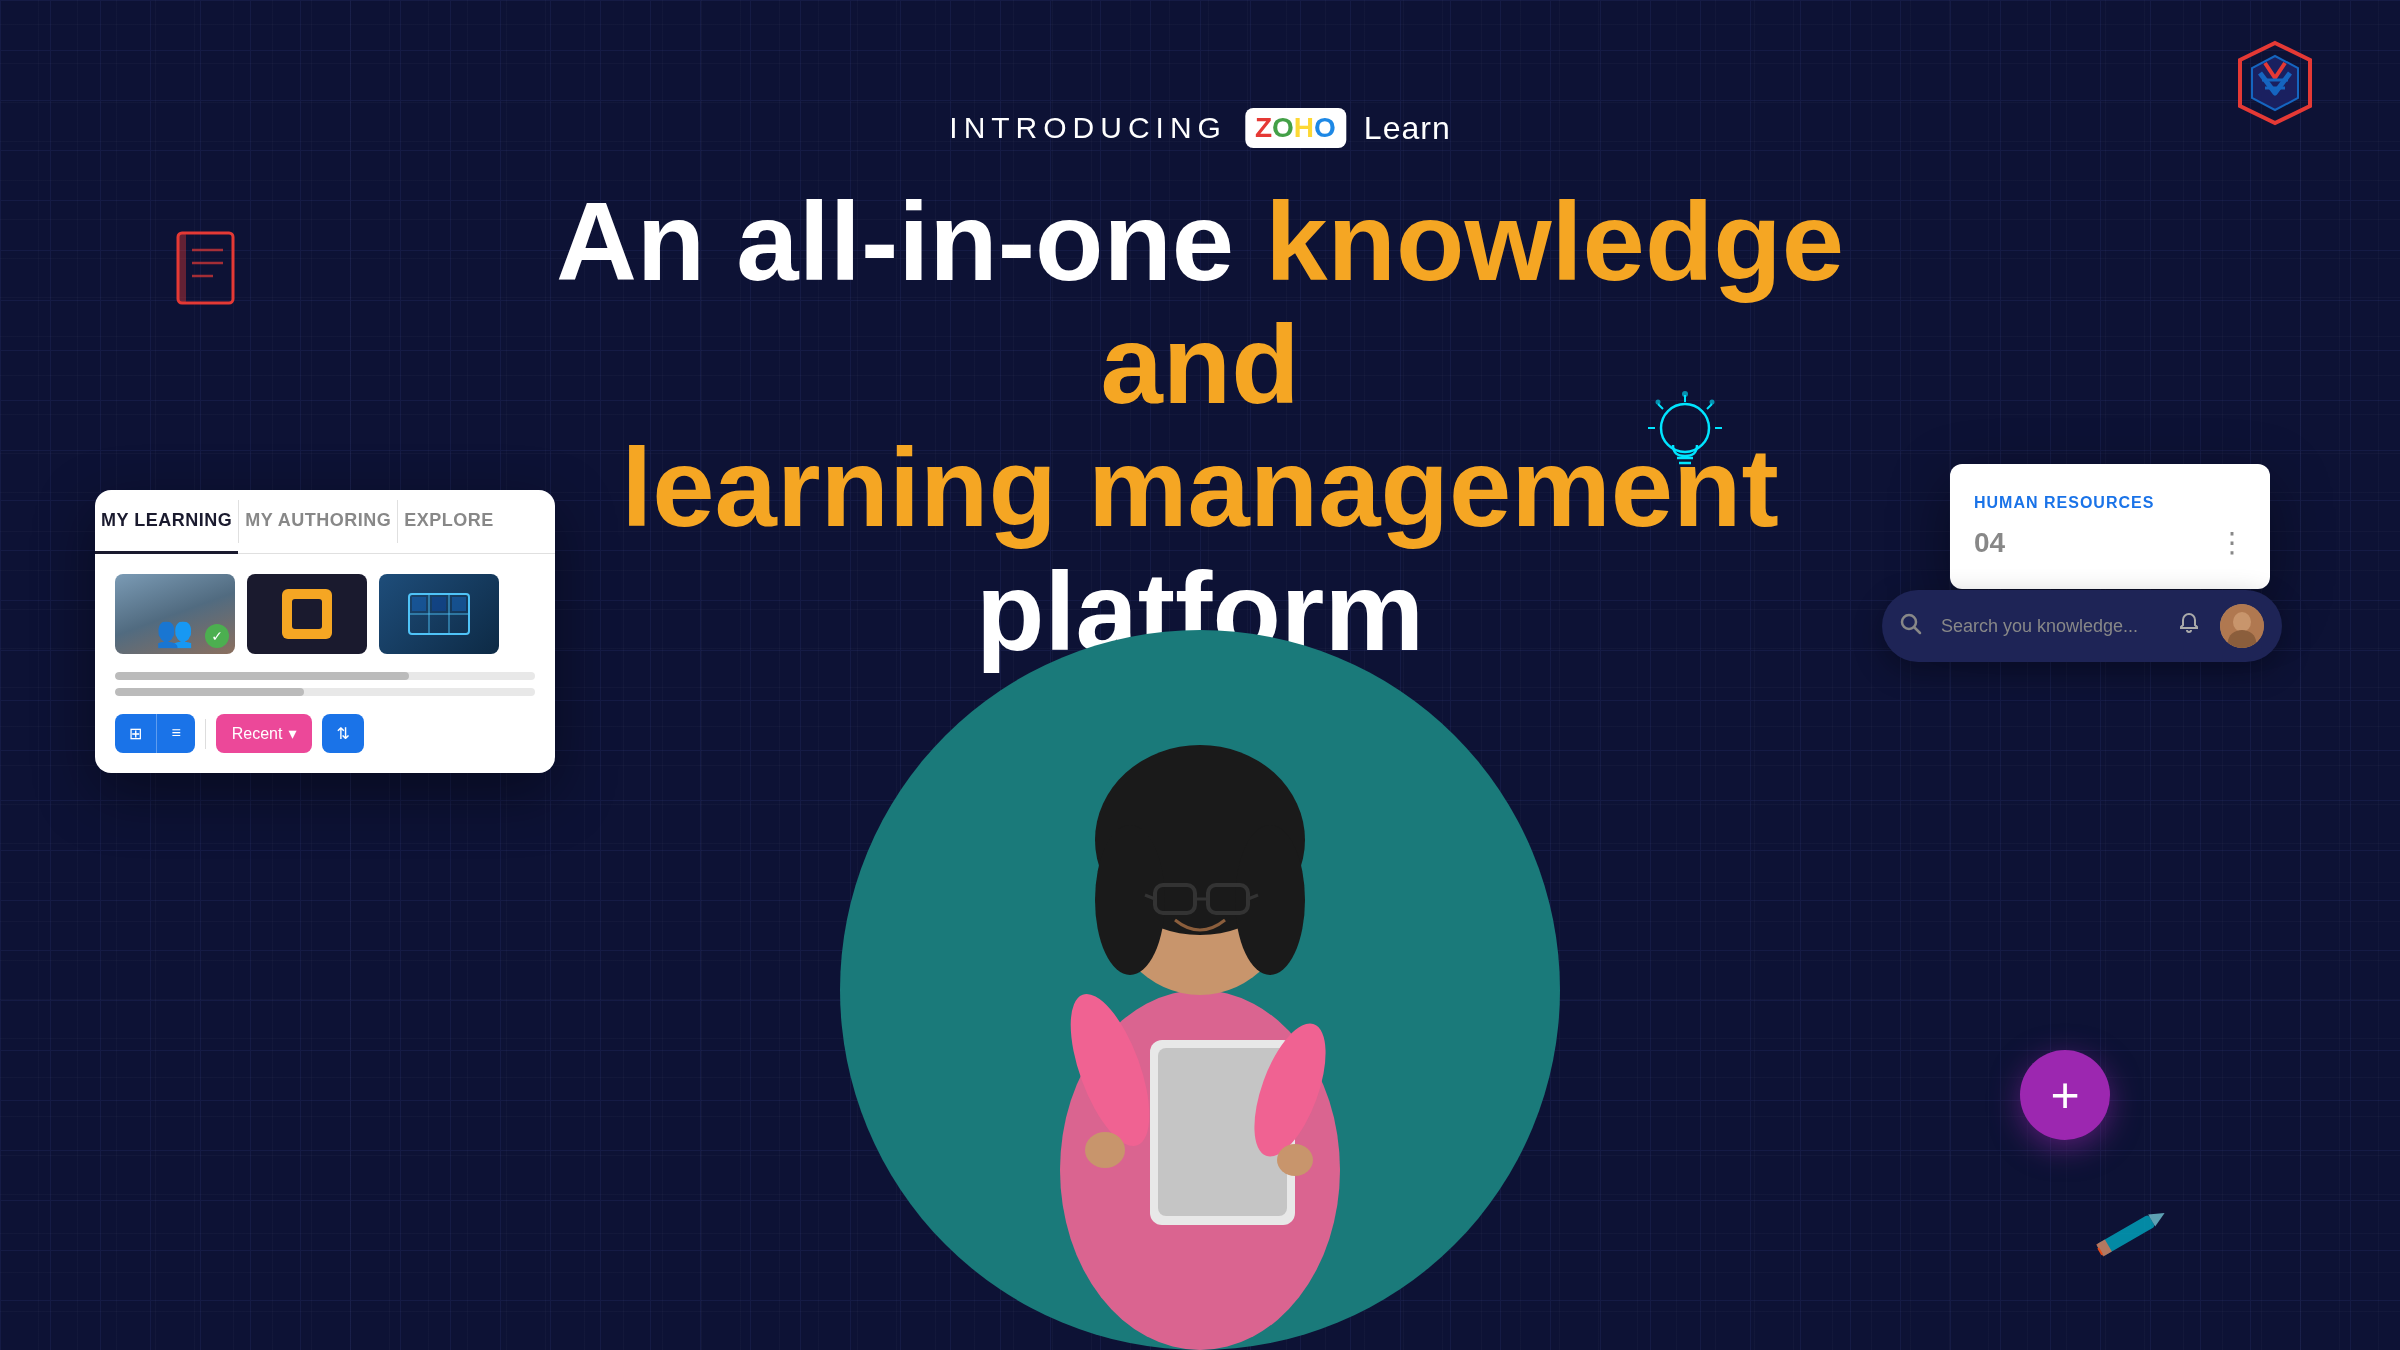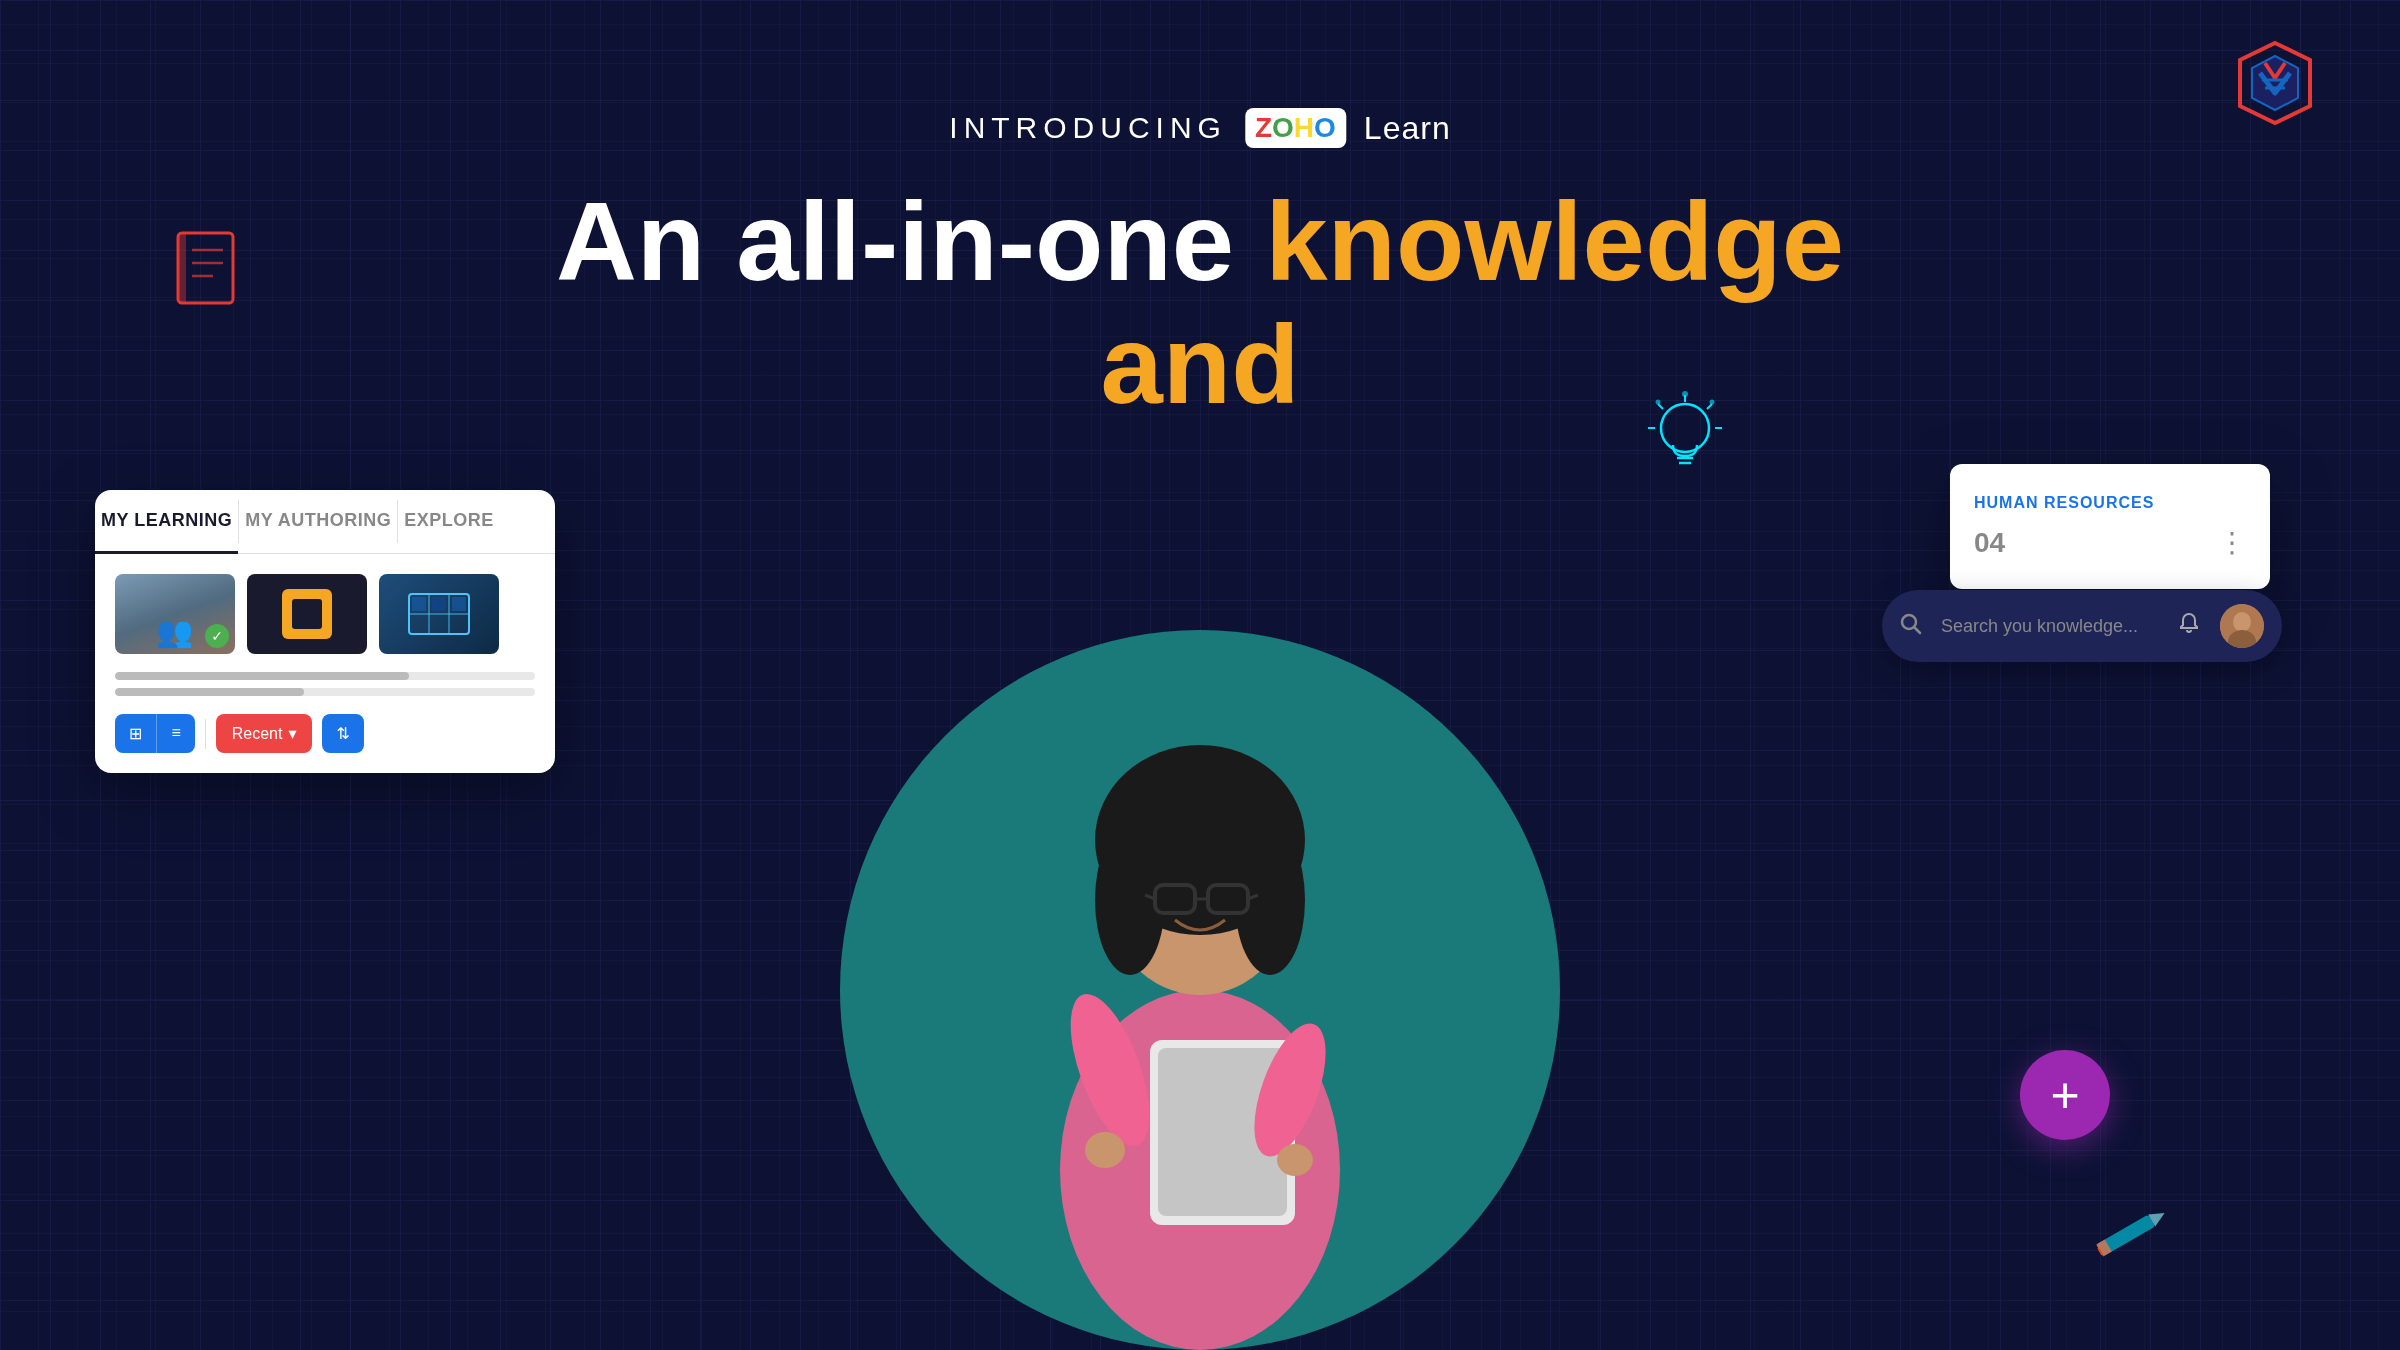--- a/index.html
+++ b/index.html
@@ -272,21 +272,21 @@
 
     .ctrl-btn:last-child { border-right: none; }
 
     .ctrl-divider {
       width: 1px;
       height: 30px;
       background: #ddd;
     }
 
     .ctrl-dropdown {
-      background: #ef4444;
+      background: #ec4899;
       color: white;
       border-radius: 8px;
       padding: 10px 16px;
       font-size: 16px;
       cursor: pointer;
       display: flex;
       align-items: center;
       gap: 6px;
     }
 
@@ -526,20 +526,25 @@
     <span class="zoho-o2">O</span>
   </div>
   <span class="learn-text">Learn</span>
 </div>
 
 <div class="headline">
   <div class="headline-line1">
     <span class="text-white">An all-in-one</span>
     <span> </span>
     <span class="text-orange">knowledge and</span>
+  </div>
+  <div class="headline-line2">
+    <span class="text-orange">learning management</span>
+    <span> </span>
+    <span class="text-white">platform</span>
   </div>
 </div>
 
 <div class="deco-notebook deco-svg">
   <svg width="80" height="90" viewBox="0 0 80 90">
     <rect x="10" y="5" width="55" height="70" rx="4" fill="none" stroke="#e53935" stroke-width="3"></rect>
     <rect x="10" y="5" width="8" height="70" rx="2" fill="#e53935" opacity="0.4"></rect>
     <line x1="24" y1="22" x2="55" y2="22" stroke="#e53935" stroke-width="2.5" opacity="0.7"></line>
     <line x1="24" y1="35" x2="55" y2="35" stroke="#e53935" stroke-width="2.5" opacity="0.7"></line>
     <line x1="24" y1="48" x2="45" y2="48" stroke="#e53935" stroke-width="2.5" opacity="0.7"></line>

